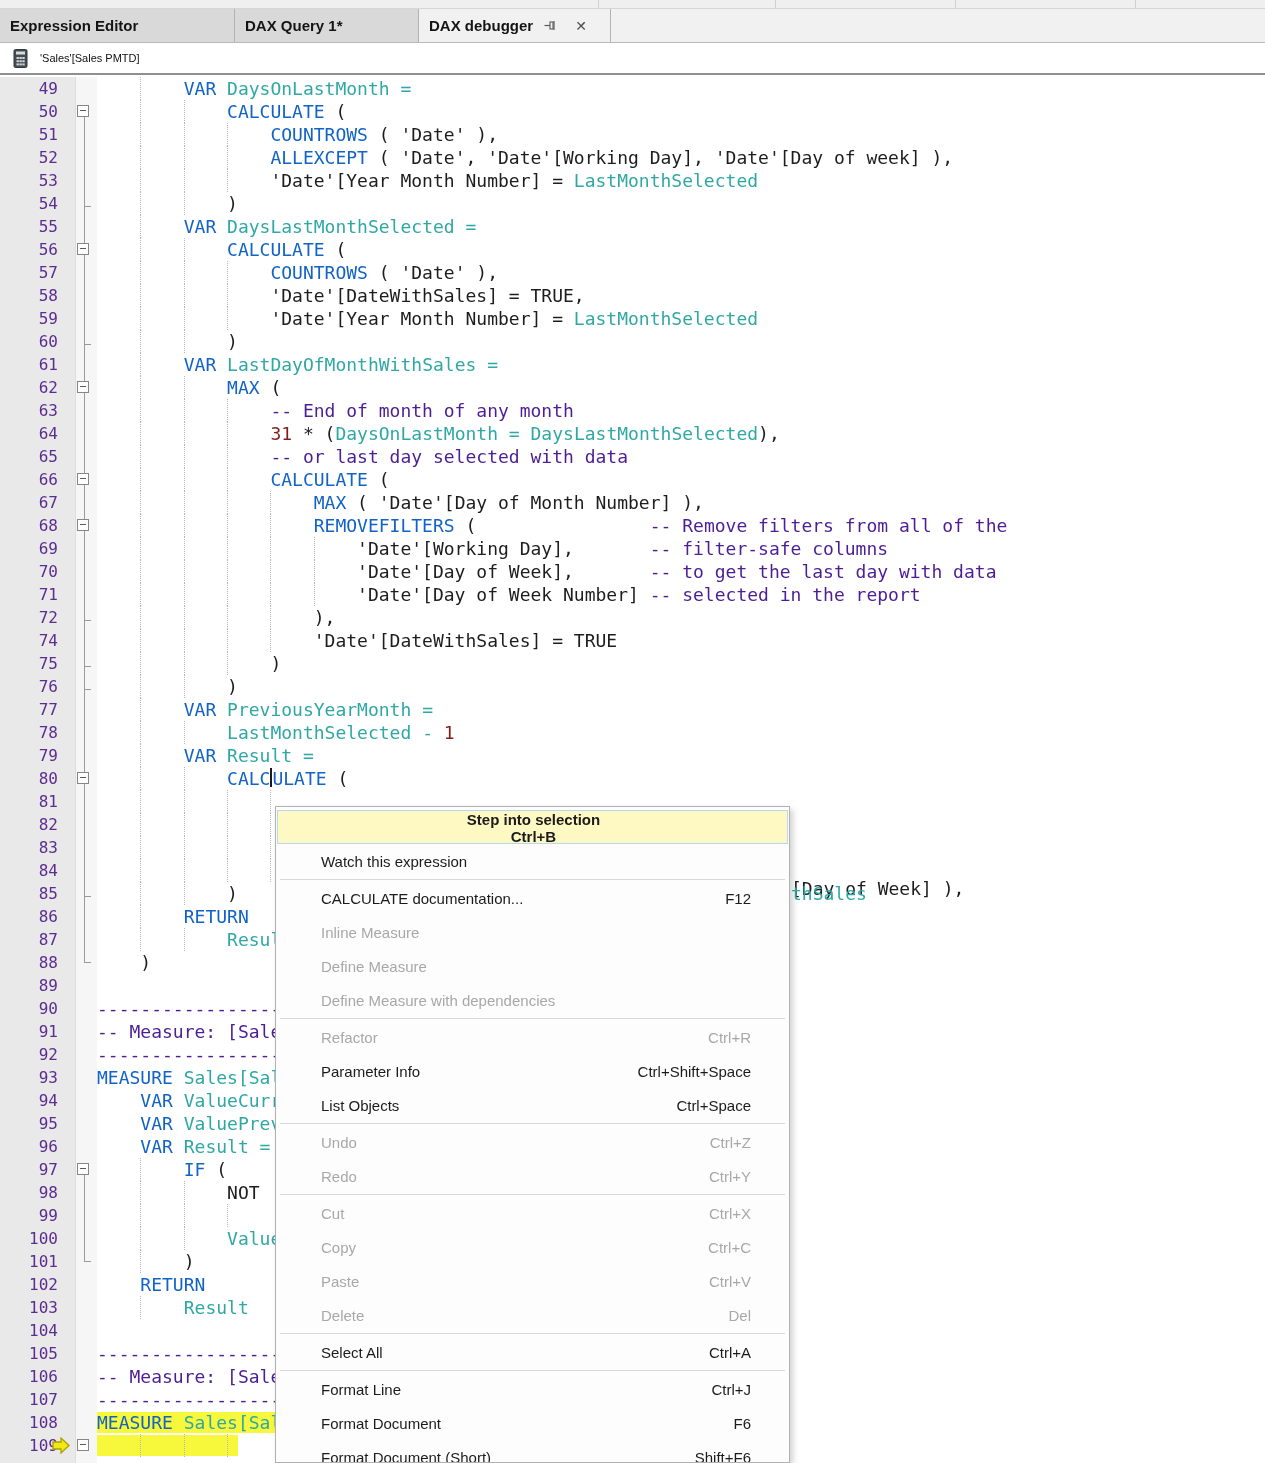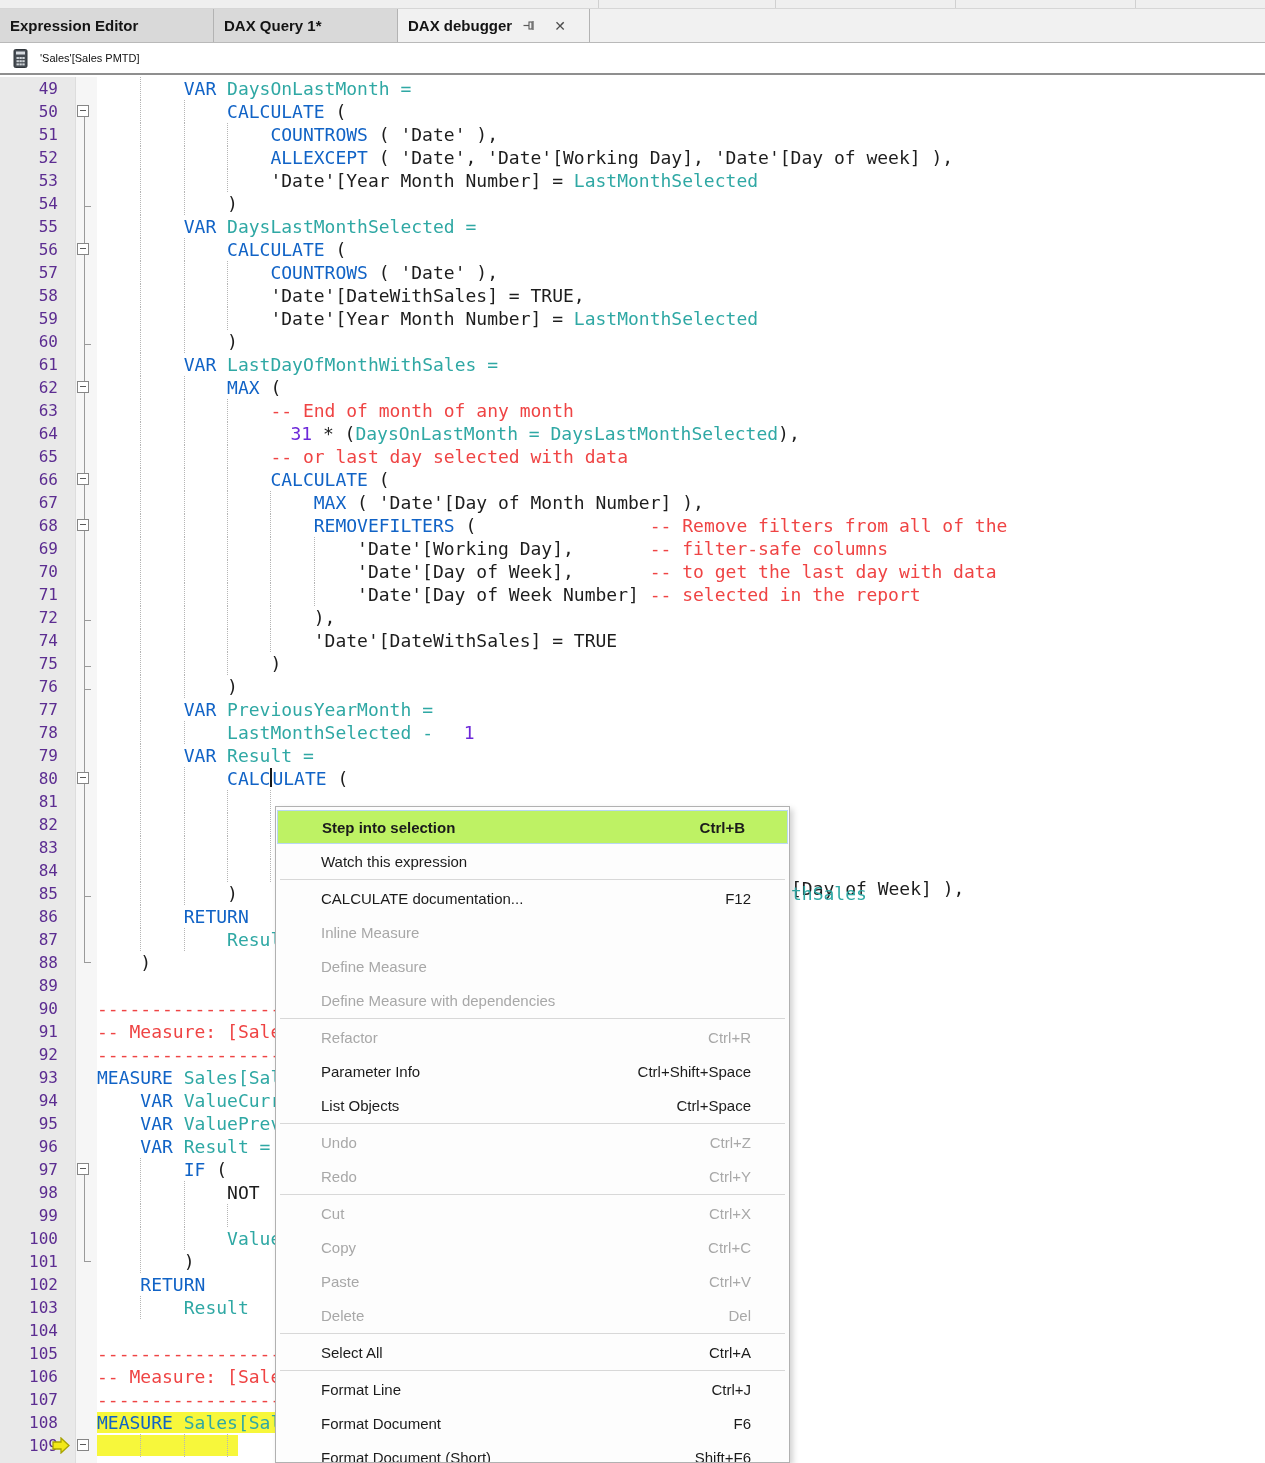--- a/index.html
+++ b/index.html
@@ -39,52 +39,52 @@
   .fold .vl.below{top:12px;}
   .fold .vl.tophalf{bottom:11px;}
   .fold .bx{position:absolute;left:2px;top:5px;width:12px;height:12px;background:#fff;
             border:1px solid #868686;box-sizing:border-box;}
   .fold .bx:after{content:'';position:absolute;left:2px;right:2px;top:4px;height:1px;background:#5a5a5a;}
   .fold .tk{position:absolute;left:10px;top:14px;width:6px;height:1px;background:#9a9a9a;}
   .fold .tk.endtk{top:11px;}
   .code{flex:1;position:relative;white-space:pre;font-family:"DejaVu Sans Mono",monospace;
         font-size:18px;line-height:23px;}
   .guide{position:absolute;top:0;bottom:0;width:0;border-left:1px dotted #b5b5b5;}
-  .kw{color:#1163c6;} .vr{color:#2fa8a4;} .cm{color:#ef4444;} .nm{color:#6d28d9;margin-left:20px;} .pl{color:#1d1d1d;}
+  .kw{color:#1163c6;} .vr{color:#2fa8a4;} .cm{color:#4c1d95;} .nm{color:#7f1d1d;} .pl{color:#1d1d1d;}
   .hlspan{background:#f7f73b;}
   .caret{display:inline-block;width:0;border-left:2px solid #1a1a1a;height:19px;vertical-align:text-top;}
   .frag{position:absolute;white-space:pre;font-family:"DejaVu Sans Mono",monospace;
         font-size:18px;line-height:23px;}
   .marker{position:absolute;width:19px;height:17px;}
 
   
   .menu{position:absolute;left:275px;top:806px;width:515px;bottom:0;background:#fdfdfd;
         border:1px solid #b1b1b1;box-sizing:border-box;padding-top:3px;overflow:hidden;
         box-shadow:3px 3px 6px rgba(0,0,0,0.18);z-index:50;}
   .mi{height:34px;display:flex;align-items:center;padding:0 38px 0 45px;font-size:15px;
       color:#1b1b1b;box-sizing:border-box;}
   .mi .lb{flex:1;white-space:nowrap;}
   .mi .sc{white-space:nowrap;}
   .mi.dis{color:#a8a8a8;}
   .mi.b{font-weight:bold;}
-  .mi.hl{background:#bef264;border:1px solid #b9d7f3;margin:0 1px;padding:0 42px 0 44px;}
+  .mi.hl{background:#fef9c3;border:1px solid #b9d7f3;margin:0 1px;padding:0 42px 0 44px;flex-direction:column;}
   .msep{height:1px;background:#d8d8d8;margin:1px 4px;}
 </style>
 </head>
 <body>
 
 <div class="topstrip">
   <i style="left:598px"></i>
     <i style="left:775px"></i>
     <i style="left:955px"></i>
     <i style="left:1135px"></i>
 </div>
 
 <div class="tabbar">
-    <div class="tab" style="width: 214px;">
+    <div class="tab" style="width: 235px;">
       <span class="lbl">Expression Editor</span>
     </div>
     <div class="tab" style="width: 184px;">
       <span class="lbl">DAX Query 1*</span>
     </div>
     <div class="tab active" style="width: 192px;">
       <span class="lbl">DAX debugger</span>
       <span class="ticon">
         <svg width="13" height="13" viewBox="0 0 13 13">
           <line x1="1.5" y1="6.5" x2="7" y2="6.5" stroke="#5a5a5a" stroke-width="1.2"></line>

